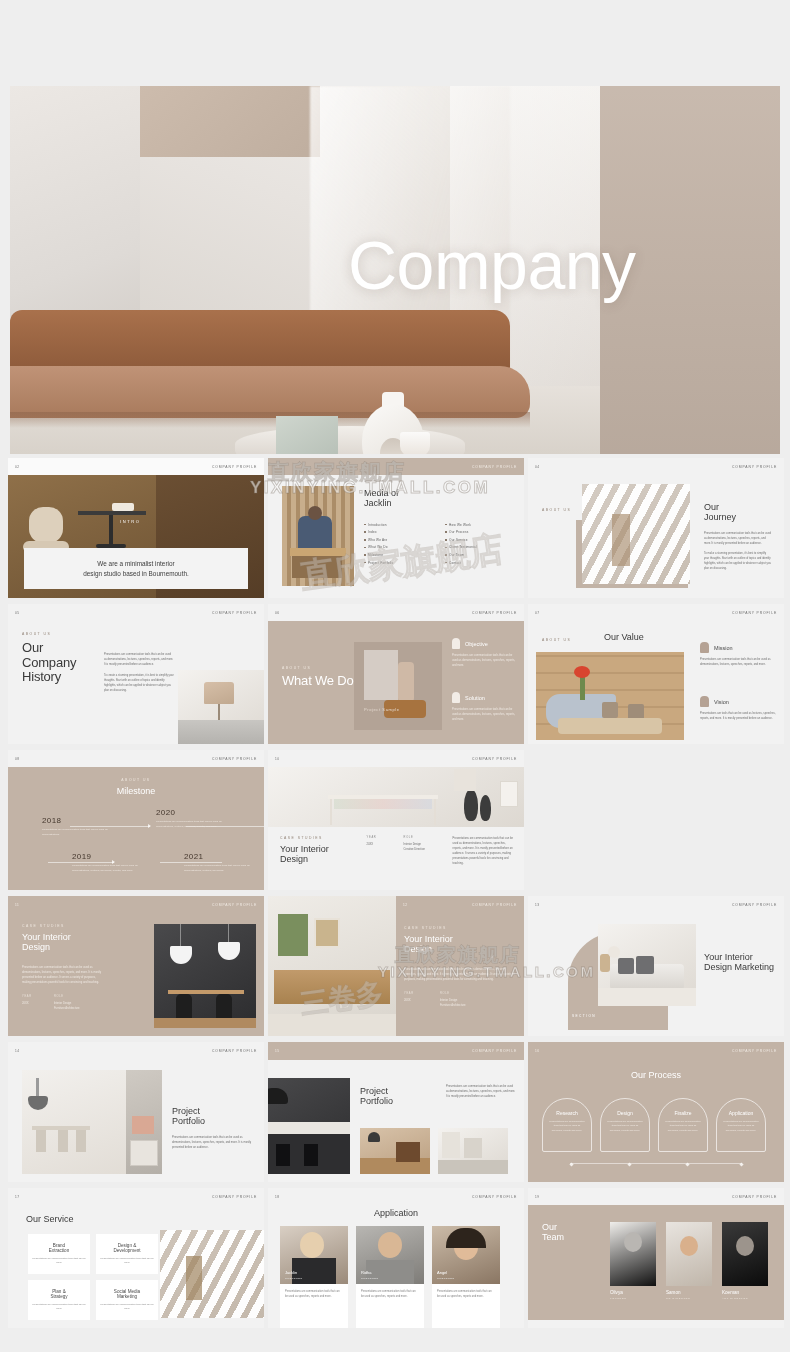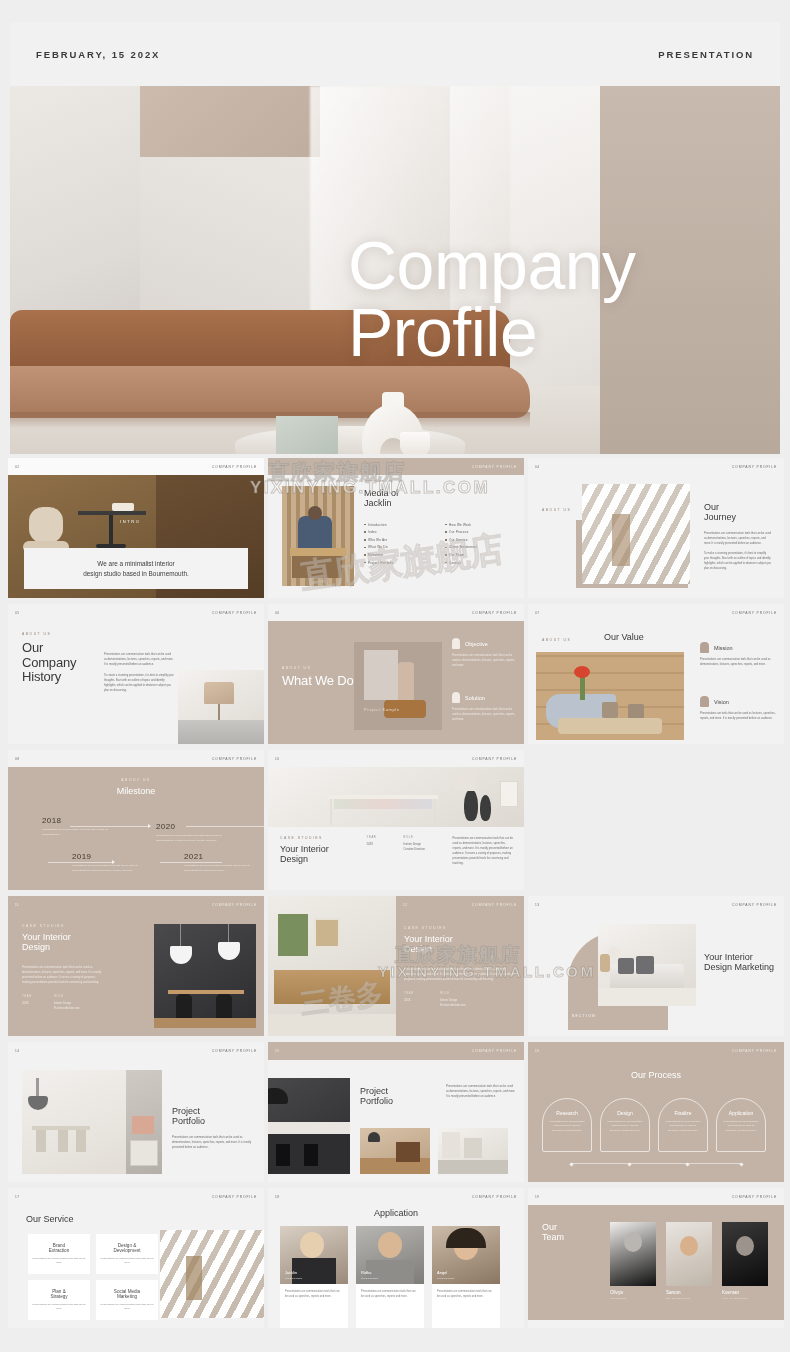--- a/index.html
+++ b/index.html
@@ -255,24 +255,20 @@
     font-size:34px; font-weight:700; color:rgba(255,255,255,.30);
     -webkit-text-stroke:1px rgba(150,140,130,.30); transform:rotate(-8deg); }
   .wm-cn1 { left:300px; top:540px; }
   .wm-cn2 { left:300px; top:980px; font-size:28px; }
 </style>
 </head>
 <body>
 
 <div class="page">
 
-  <div class="topbar">
-    <div class="topbar-date">FEBRUARY, 15 202X</div>
-    <div class="topbar-label">PRESENTATION</div>
-  </div>
 
   <div class="hero">
     <div class="hero-photo">
       <div class="h-wallL"></div>
       <div class="h-wallM"></div>
       <div class="h-art"></div>
       <div class="h-curtain"></div>
       <div class="h-curtain2"></div>
       <div class="h-floor"></div>
       <div class="h-sofa-back"></div>
@@ -283,21 +279,20 @@
       <div class="h-vase-neck"></div>
       <div class="h-vase"></div>
       <div class="h-vase-hole"></div>
       <div class="h-cup"></div>
 
       <div class="h-right"></div>
       <div class="h-rightShade"></div>
     </div>
     <div class="hero-title">
       <span>Company</span>
-      <span class="l2">Profile</span>
     </div>
   </div>
 
   <div class="grid">
 
     <div class="grow">
 
       <div class="slide bgwhite">
         <div class="sl-head">
           <span class="sl-num">02</span>
@@ -530,21 +525,21 @@
         <div class="ms-line" style="left:62px;width:80px;top:76px"></div>
         <div class="ms-arrow" style="left:140px;top:74px"></div>
         <div class="ms-line" style="left:178px;width:78px;top:76px"></div>
         <div class="ms-line" style="left:40px;width:66px;top:112px"></div>
         <div class="ms-arrow" style="left:104px;top:110px"></div>
         <div class="ms-line" style="left:152px;width:62px;top:112px"></div>
         <div style="position:absolute;left:34px;top:66px;width:100px">
           <div class="ms-year">2018</div>
           <div class="ms-txt" style="margin-top:3px;width:74px">Presentations are communication tools that can be used as demonstrations.</div>
         </div>
-        <div style="position:absolute;left:148px;top:72px;width:100px">
+        <div style="position:absolute;left:148px;top:58px;width:100px">
           <div class="ms-year">2020</div>
           <div class="ms-txt" style="margin-top:3px;width:80px">Presentations are communication tools that can be used as demonstrations, lectures, speeches, reports, and more.</div>
         </div>
         <div style="position:absolute;left:64px;top:102px;width:100px">
           <div class="ms-year">2019</div>
           <div class="ms-txt" style="margin-top:3px;width:74px">Presentations are communication tools that can be used as demonstrations, lectures, speeches, reports, and more.</div>
         </div>
         <div style="position:absolute;left:176px;top:102px;width:80px">
           <div class="ms-year">2021</div>
           <div class="ms-txt" style="margin-top:3px;width:70px">Presentations are communication tools that can be used as demonstrations, lectures, speeches.</div>

